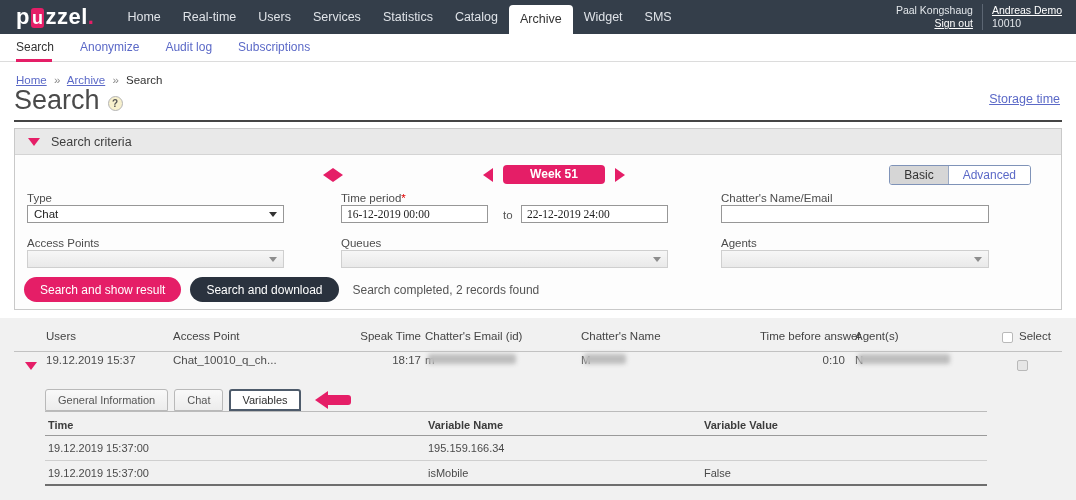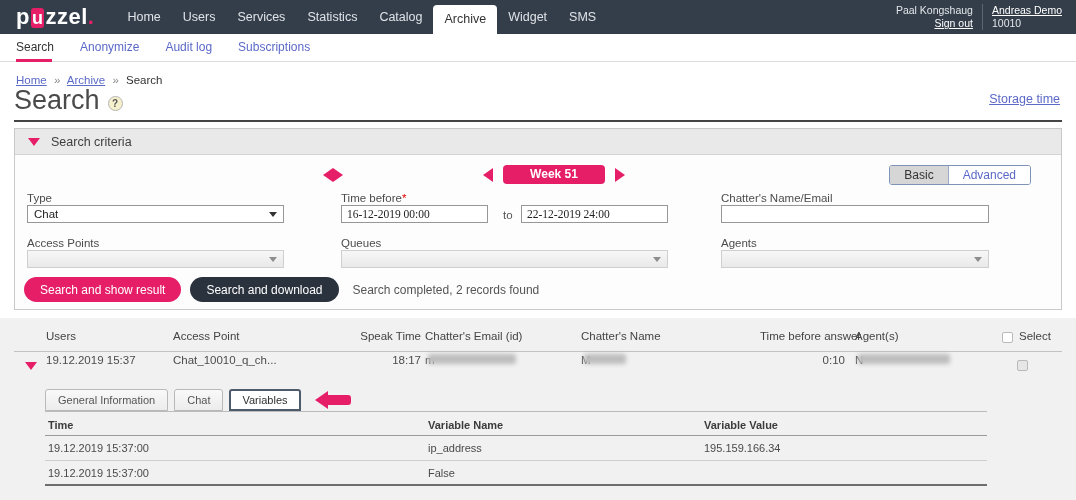--- a/index.html
+++ b/index.html
@@ -110,20 +110,21 @@
 </style>
 </head>
 <body>
 
 <div class="screen">
 
   <header class="topbar">
     <div class="logo"><span>p</span><span class="u">u</span><span>zzel</span><span class="dot">.</span></div>
     <nav class="topnav">
       <span class="nav-item">Home</span>
+      <span class="nav-item">Real-time</span>
       <span class="nav-item">Users</span>
       <span class="nav-item">Services</span>
       <span class="nav-item">Statistics</span>
       <span class="nav-item">Catalog</span>
       <span class="nav-item active">Archive</span>
       <span class="nav-item">Widget</span>
       <span class="nav-item">SMS</span>
     </nav>
     <div class="userblock">
       <div class="usercol1">
@@ -178,21 +179,21 @@
       <span class="mode-seg basic">Basic</span>
       <span class="mode-seg advanced">Advanced</span>
     </div>
 
     <span class="f-label" style="left:12px;top:63px;">Type</span>
     <div class="fake-select" style="left:12px;top:76px;width:257px;">
       <span>Chat</span>
       <span class="caret"></span>
     </div>
 
-    <span class="f-label" style="left:326px;top:63px;"><span>Time before</span><span class="req">*</span></span>
+    <span class="f-label" style="left:326px;top:63px;"><span>Time period</span><span class="req">*</span></span>
     <input class="t-input" style="left: 326px; top: 76px; width: 147px;" value="16-12-2019 00:00">
     <span class="to-word" style="left:488px;top:80px;">to</span>
     <input class="t-input" style="left: 506px; top: 76px; width: 147px;" value="22-12-2019 24:00">
 
     <span class="f-label" style="left:706px;top:63px;">Chatter's Name/Email</span>
     <input class="t-input" style="left: 706px; top: 76px; width: 268px;" value="">
 
     <span class="f-label" style="left:12px;top:108px;">Access Points</span>
     <div class="fake-select disabled" style="left:12px;top:121px;width:257px;">
       <span></span>
@@ -264,24 +265,24 @@
       </div>
 
       <div class="var-table">
         <div class="var-row head">
           <span>Time</span>
           <span>Variable Name</span>
           <span>Variable Value</span>
         </div>
         <div class="var-row">
           <span>19.12.2019 15:37:00</span>
-          <span>ip_address</span>
           <span>195.159.166.34</span>
         </div>
         <div class="var-row last">
           <span>19.12.2019 15:37:00</span>
+          <span>isMobile</span>
           <span>False</span>
         </div>
       </div>
     </div>
   </section>
 
 </div>
 
 </body></html>

